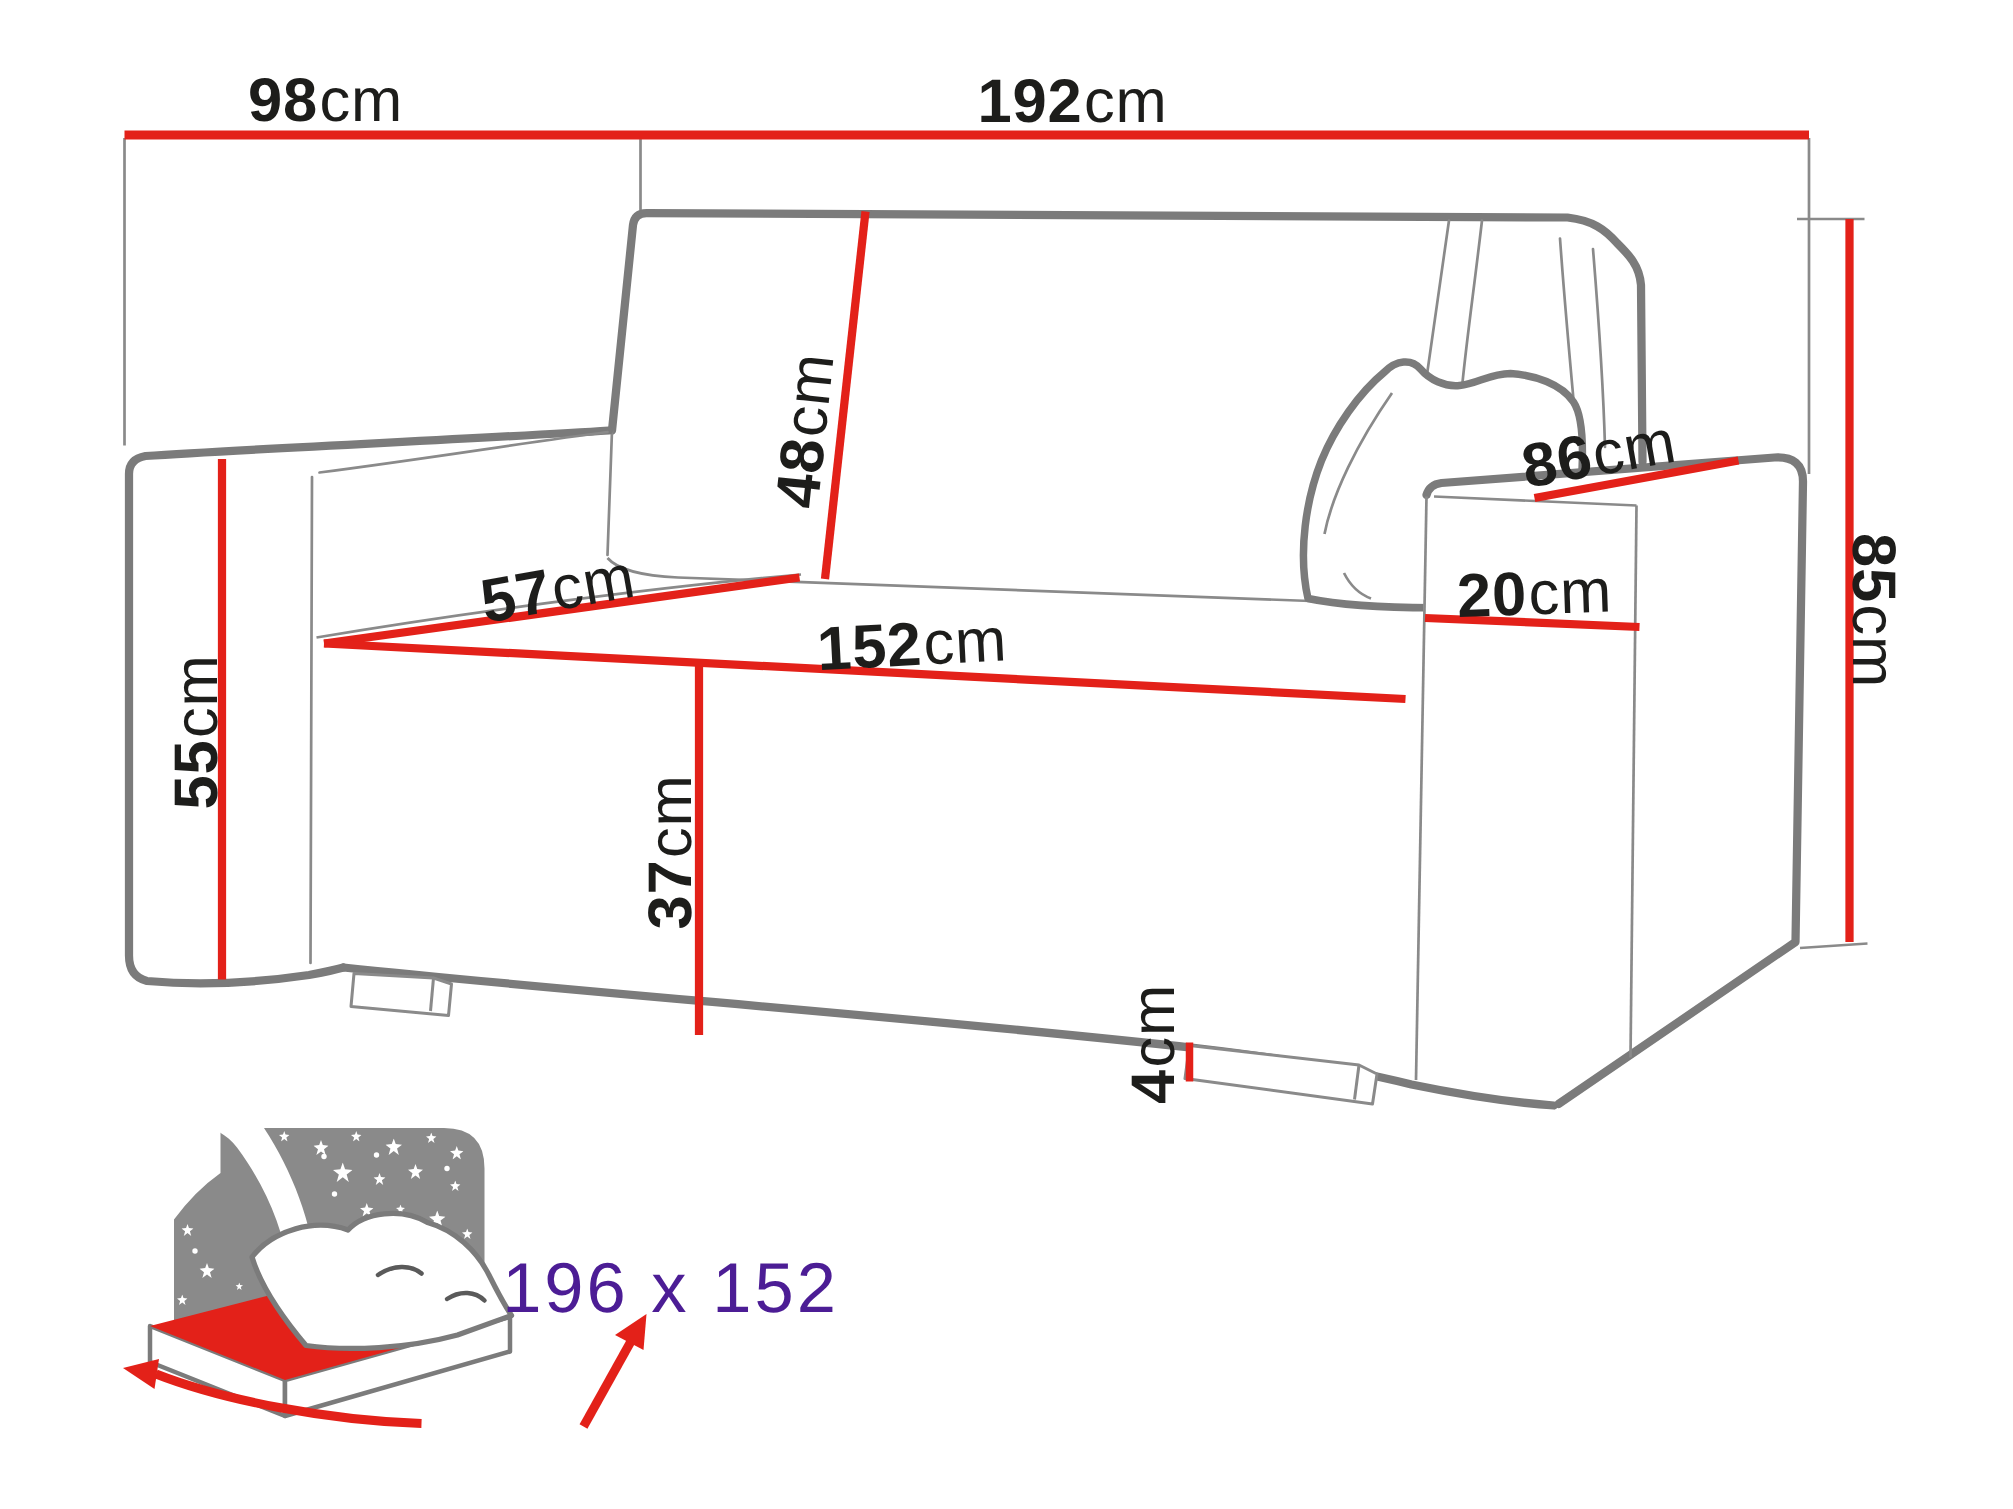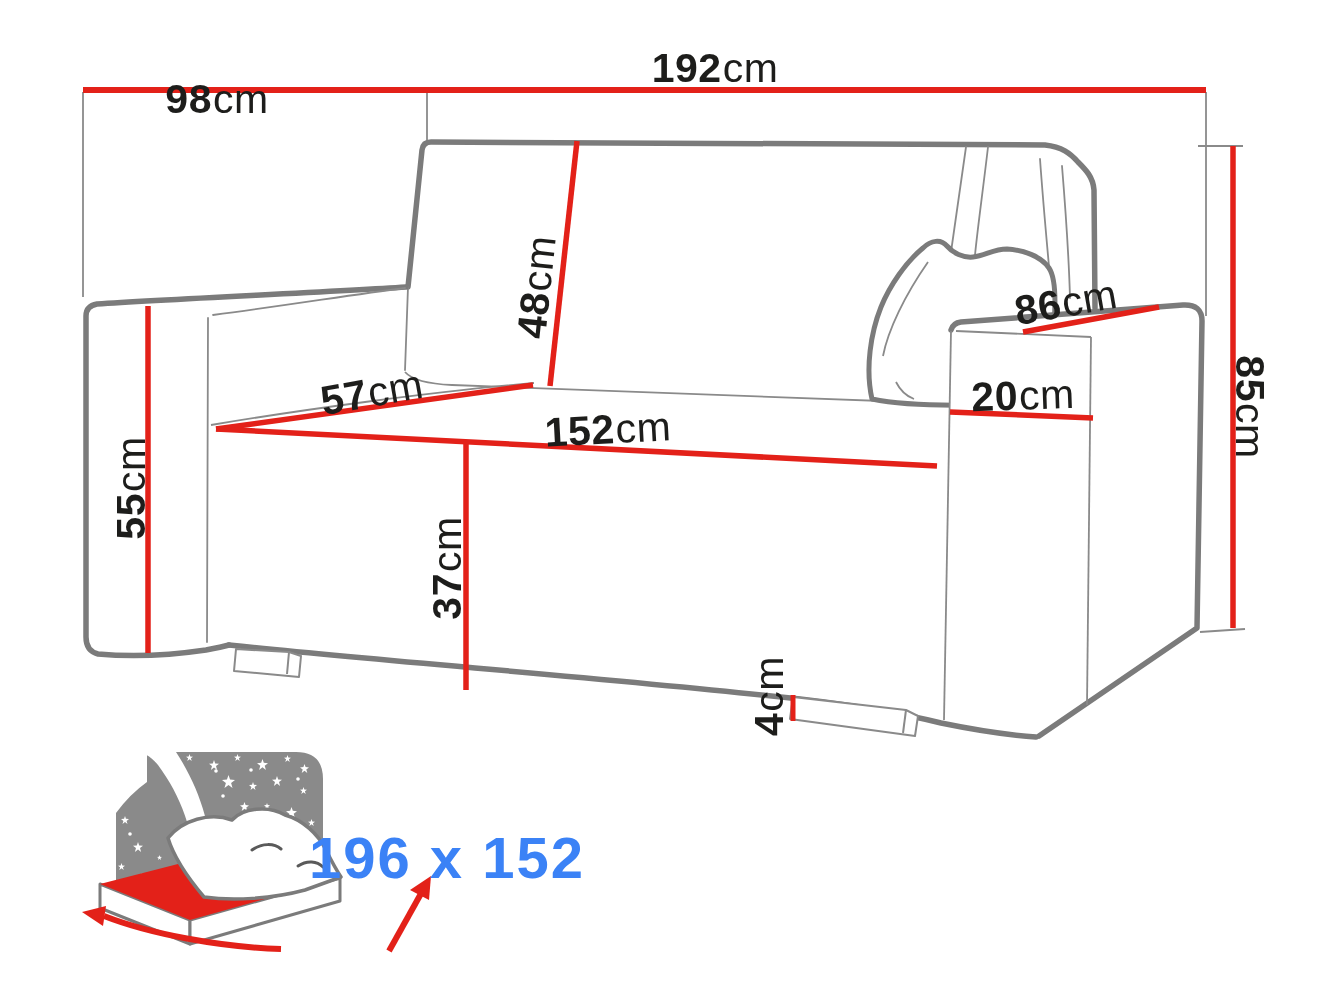--- a/index.html
+++ b/index.html
@@ -8,21 +8,21 @@
     font-family:"Liberation Sans",sans-serif;
   }
   #lineart{position:absolute;left:0;top:0;width:1342px;height:1006px;}
   .dim{
     position:absolute;white-space:nowrap;color:#1d1d1b;font-size:41px;line-height:1;
     transform:translate(-50%,-50%);letter-spacing:.5px;
   }
   .dim .num{font-weight:700;}
   .dim .unit{font-weight:400;margin-left:1px;}
   .sleep-label{
-    position:absolute;white-space:nowrap;color:#3b82f6;font-weight:700;font-size:58px;
+    position:absolute;white-space:nowrap;color:#4c1d95;font-weight:400;font-size:47px;
     line-height:1;transform:translate(-50%,-50%);letter-spacing:2px;
   }
   .r0{transform:translate(-50%,-50%) rotate(0deg);}
   .rm2{transform:translate(-50%,-50%) rotate(-2deg);}
   .rm3{transform:translate(-50%,-50%) rotate(-3deg);}
   .rm10{transform:translate(-50%,-50%) rotate(-10deg);}
   .rm84{transform:translate(-50%,-50%) rotate(-84deg);}
   .rm90{transform:translate(-50%,-50%) rotate(-90deg);}
   .rp90{transform:translate(-50%,-50%) rotate(90deg);}
 </style>
@@ -175,21 +175,21 @@
 
       <g stroke="#e32119" fill="#e32119" stroke-width="6">
         <path fill="none" d="M281,949 C220,947 150,934 104,916"></path>
         <polygon stroke="none" points="82,912 106,906 103,926"></polygon>
         <path fill="none" d="M389,951 L423,890"></path>
         <polygon stroke="none" points="431,876 429,900 410,890"></polygon>
       </g>
     </g>
   </svg>
 
-  <div class="dim r0" style="left:217px;top:67px;margin-top:32px;"><span class="num">98</span><span class="unit">cm</span></div>
+  <div class="dim r0" style="left:217px;top:67px;"><span class="num">98</span><span class="unit">cm</span></div>
   <div class="dim r0" style="left:715px;top:68px;"><span class="num">192</span><span class="unit">cm</span></div>
   <div class="dim rm84" style="left:537px;top:287px;"><span class="num">48</span><span class="unit">cm</span></div>
   <div class="dim rm10" style="left:372px;top:393px;"><span class="num">57</span><span class="unit">cm</span></div>
   <div class="dim rm3" style="left:608px;top:430px;"><span class="num">152</span><span class="unit">cm</span></div>
   <div class="dim rm90" style="left:131px;top:488px;"><span class="num">55</span><span class="unit">cm</span></div>
   <div class="dim rm90" style="left:447px;top:568px;"><span class="num">37</span><span class="unit">cm</span></div>
   <div class="dim rm90" style="left:769px;top:696px;"><span class="num">4</span><span class="unit">cm</span></div>
   <div class="dim rm10" style="left:1066px;top:303px;"><span class="num">86</span><span class="unit">cm</span></div>
   <div class="dim rm2" style="left:1023px;top:396px;"><span class="num">20</span><span class="unit">cm</span></div>
   <div class="dim rp90" style="left:1249px;top:407px;"><span class="num">85</span><span class="unit">cm</span></div>

